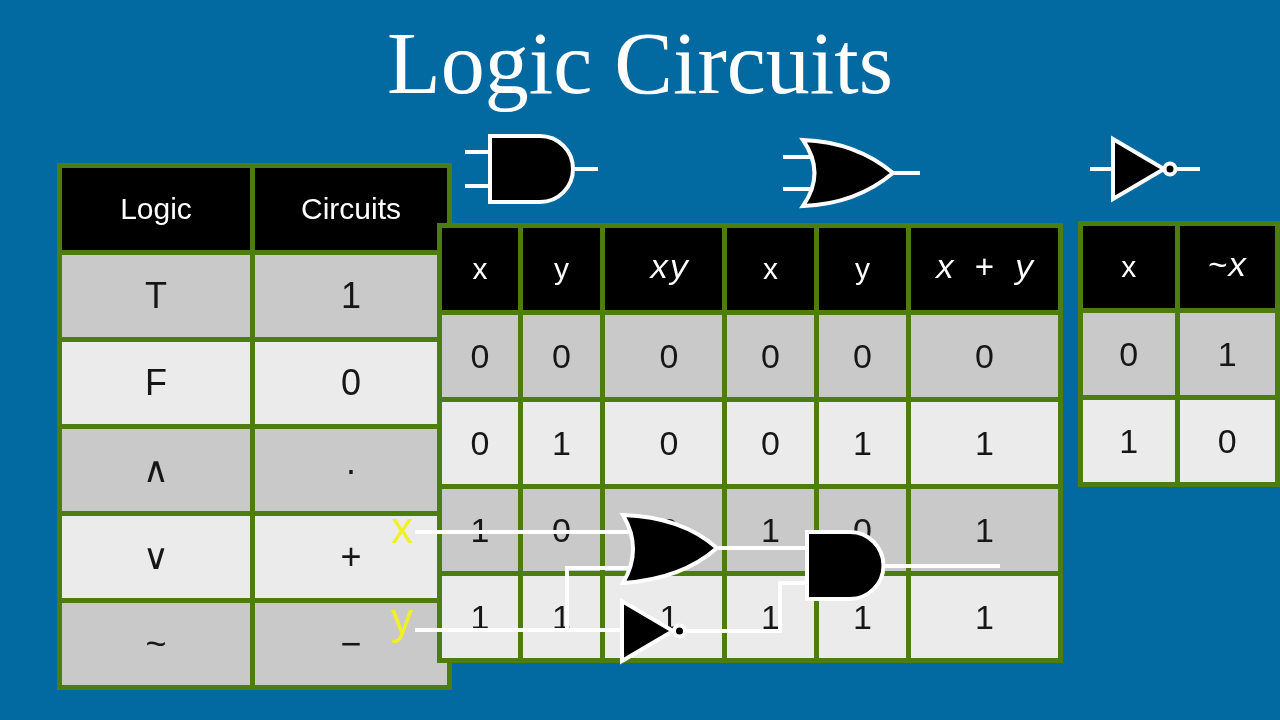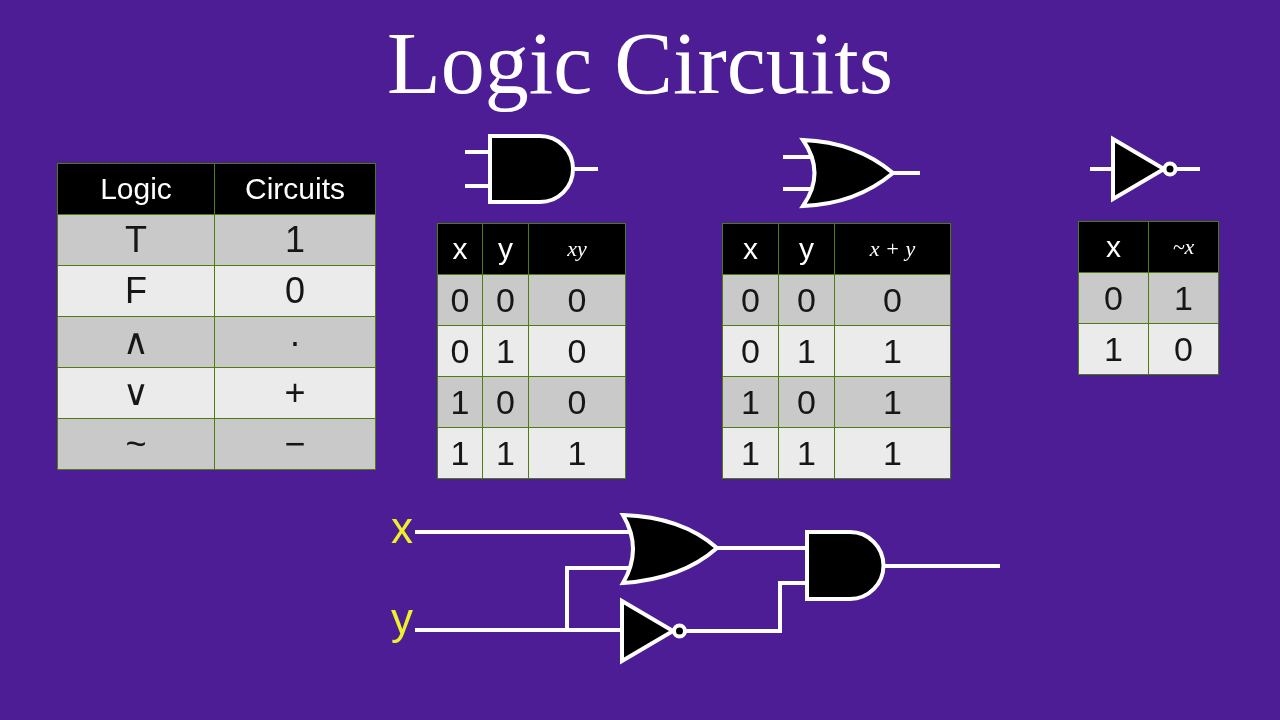--- a/index.html
+++ b/index.html
@@ -1,41 +1,41 @@
 <!DOCTYPE html>
 <html><head>
 <meta charset="utf-8">
 <style>
   html,body { margin:0; padding:0; background:#000; }
   .stage {
-    position:relative; width:1280px; height:720px; background:#4c1d95;
+    position:relative; width:1280px; height:720px; background:#0369a1;
     overflow:hidden; font-family:"Liberation Sans", sans-serif;
   }
   .title {
     position:absolute; top:18px; left:0; width:100%; text-align:center;
     color:#fff; font-family:"Liberation Serif", serif; font-size:88px;
     line-height:92px; white-space:nowrap;
   }
   table.tt { position:absolute; border-collapse:collapse; table-layout:fixed; }
   .tt th, .tt td {
-    border:1px solid #4d7c0f; padding:0; text-align:center; vertical-align:middle;
+    border:5px solid #4d7c0f; padding:16px; text-align:center; vertical-align:middle;
     overflow:hidden;
   }
   .tt th { background:#000; color:#fff; font-weight:normal; font-size:30px; height:50px; }
   .tt td { color:#161616; font-size:34px; height:50px; }
   tr.dark  td { background:#c9c9c9; }
   tr.light td { background:#ebebeb; }
   .legend { left:57px; top:163px; }
   .legend th { font-size:30px; }
   .legend td { font-size:36px; }
   .tt-and { left:437px; top:223px; }
   .tt-or  { left:722px; top:223px; }
   .tt-not { left:1078px; top:221px; }
   .tt th.math, .math {
-    font-family:Liberation Serif, serif; font-style:italic; font-size:22px;
+    font-family:Liberation Mono, monospace; font-style:italic; font-size:33px;
   }
   svg.gate, svg.circuit { position:absolute; display:block; }
   .wire { stroke:#fff; stroke-width:4; fill:none; }
   .gate-body { stroke:#fff; stroke-width:4; fill:#000; }
   .in-label {
     position:absolute; font-size:44px; line-height:44px; width:44px;
   }
   .lbl-x { left:391px; top:506px; }
   .lbl-y { left:391px; top:597px; }
 </style>

